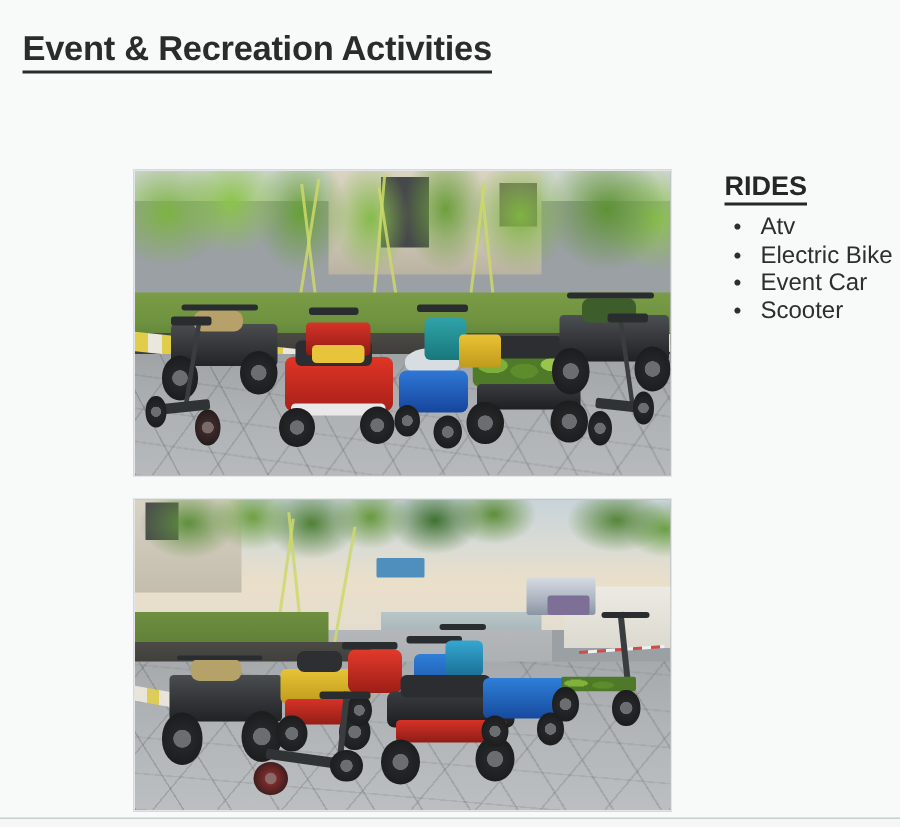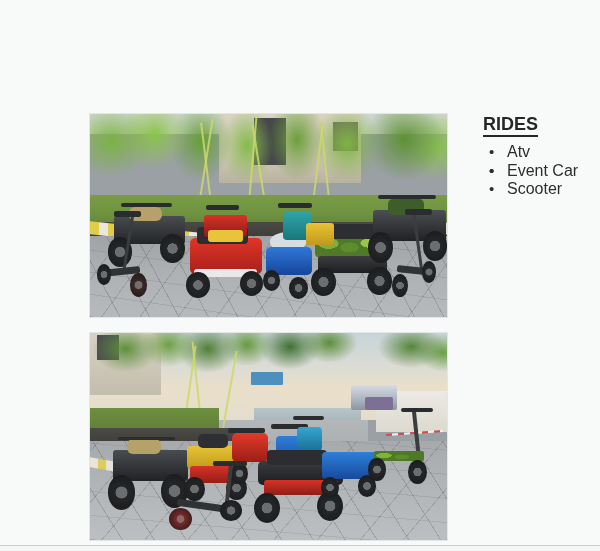--- a/index.html
+++ b/index.html
@@ -247,20 +247,21 @@
   .p2-sign {
     position: absolute; left: 45%; top: 19%; width: 9%; height: 6%;
     background: #4f8fbd; border-radius: 1px;
   }
 </style>
 </head>
 <body>
 
 <div id="slide">
 
+  <div class="slide-title">Event &amp; Recreation Activities</div>
 
   <div class="photo" id="photo-1">
     <div class="scene">
       <div class="p1-sky"></div>
       <div class="p1-bldg"></div>
       <div class="p1-bldg-dark"></div>
       <div class="p1-bldg-win"></div>
       <div class="p1-foliage"></div>
       <div class="p1-frond" style="left:30%;top:2%;height:46%;transform:rotate(9deg);"></div>
       <div class="p1-frond" style="left:34%;top:4%;height:44%;transform:rotate(-7deg);"></div>
@@ -441,20 +442,21 @@
 
   <div class="rides-block">
     <div class="rides-heading">RIDES</div>
     <ul class="rides-list">
       <li>
         <span class="bullet">•</span>
         <span>Atv</span>
       </li>
       <li>
         <span class="bullet">•</span>
+        <span>Electric Bike</span>
       </li>
       <li>
         <span class="bullet">•</span>
         <span>Event Car</span>
       </li>
       <li>
         <span class="bullet">•</span>
         <span>Scooter</span>
       </li>
     </ul>

